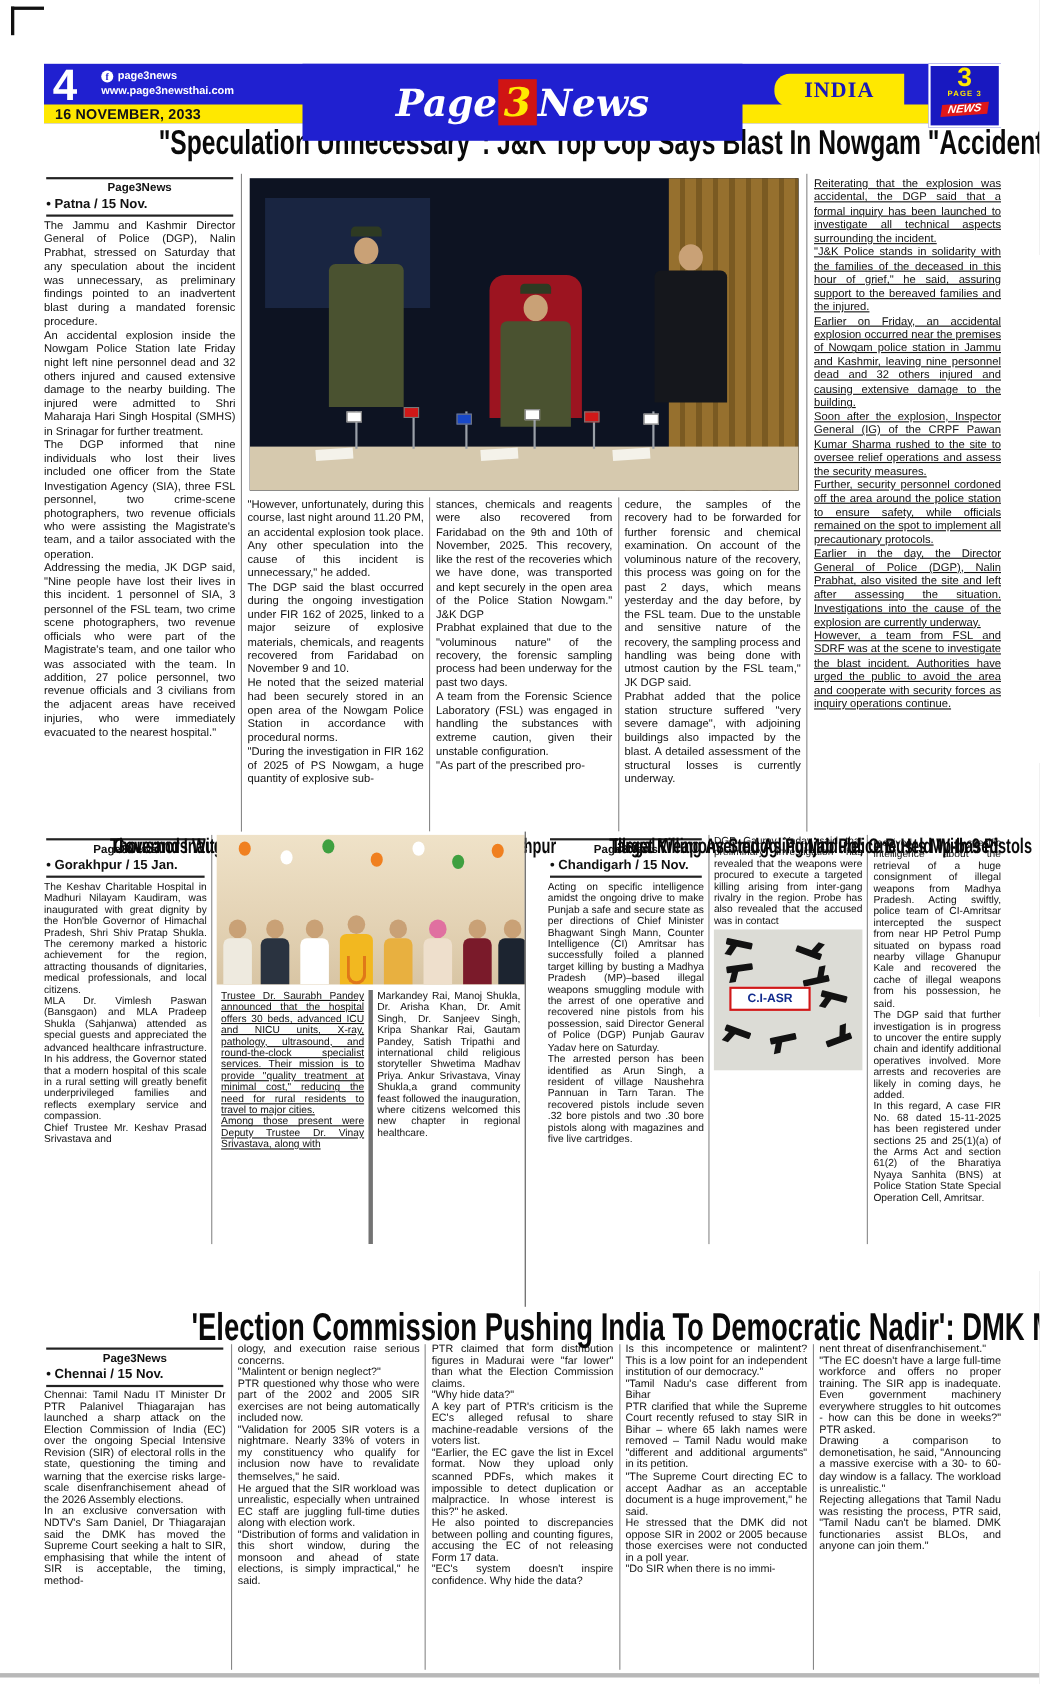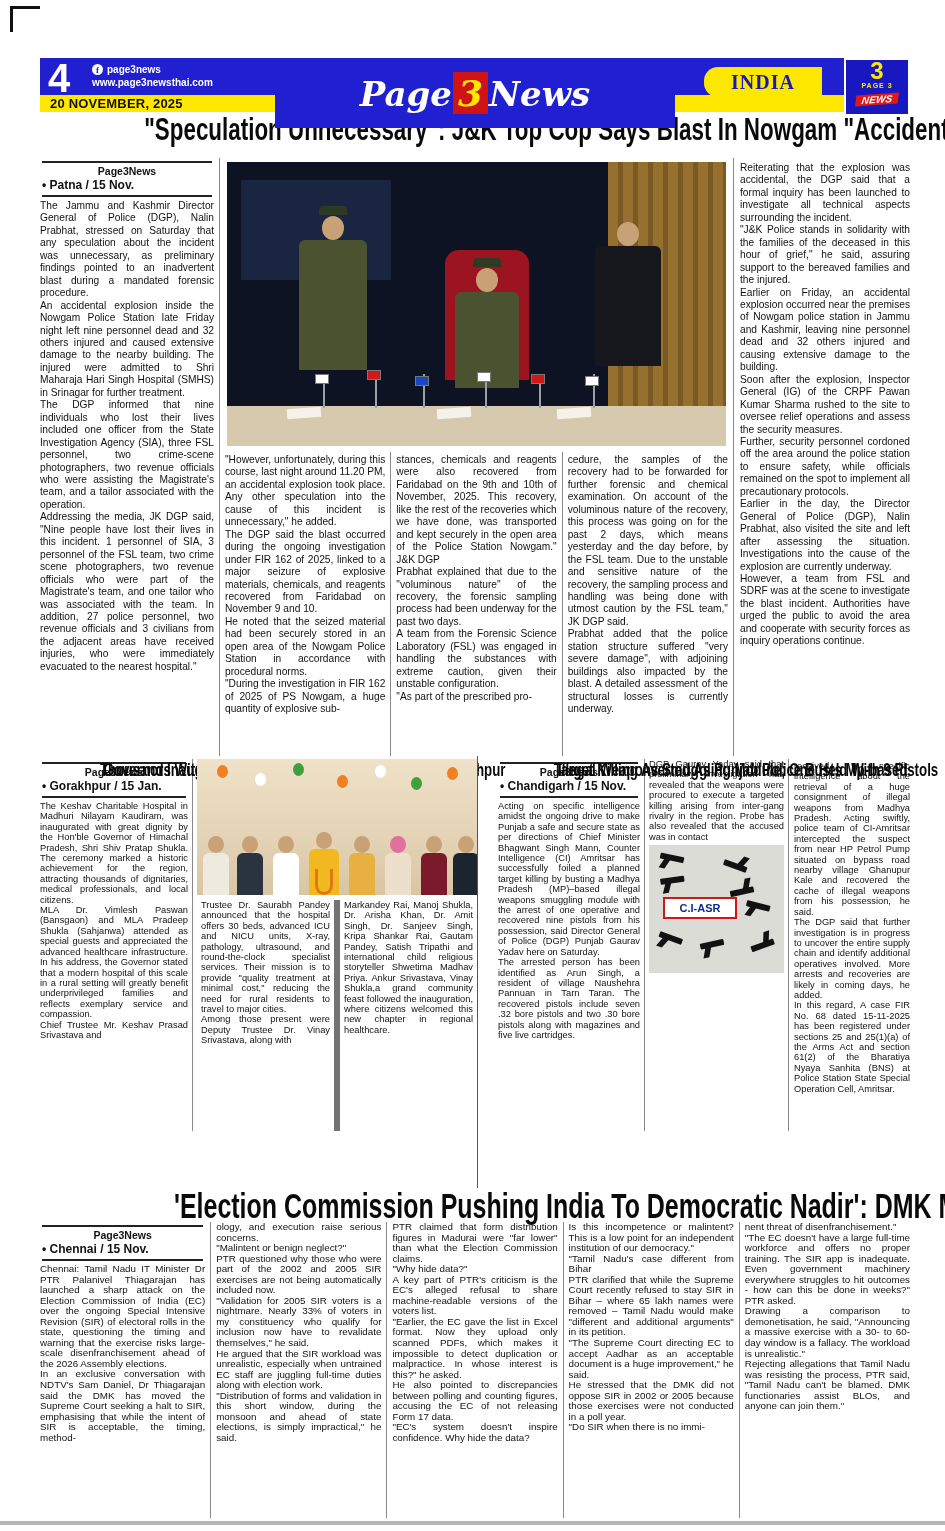--- a/index.html
+++ b/index.html
@@ -57,21 +57,21 @@
   .a4txt { font-size:9.8px; line-height:10.55px; }
 
   
   .art1 { position:absolute; left:40px; top:158px; width:870px; height:598px; display:flex; }
   .a1col1 { width:180px; border-right:1px solid #888; padding:0 5px 0 0; }
   .a1center { width:514px; border-right:1px solid #888; display:flex; flex-direction:column; }
   .photo1 { height:284px; margin:4px 7px 6px 7px; position:relative; overflow:hidden; background:#0d1322; }
   .a1cols { flex:1; display:flex; overflow:hidden; }
   .a1c { flex:1; padding:2px 5px 0 5px; border-right:1px solid #888; }
   .a1c:last-child { border-right:none; }
-  .a1col5 { flex:1; padding:4px 0 0 6px; }
+  .a1col5 { flex:1; padding:4px 0 0 6px;text-decoration:underline; }
 
   
   .p1wood { position:absolute; right:0; top:0; width:118px; height:100%;
             background:repeating-linear-gradient(90deg,#96702e 0 10px,#7a5a22 10px 15px); }
   .p1screen { position:absolute; left:14px; top:18px; width:150px; height:100px; background:#1d2a4a; opacity:.8; }
   .person { position:absolute; }
   .head { width:22px; height:24px; border-radius:50%; background:#c9a176; margin:0 auto; }
   .cap { width:28px; height:9px; background:#2e3a22; border-radius:4px 4px 0 0; margin:0 auto 1px auto; }
   .torso { border-radius:6px 6px 0 0; margin:0 auto; }
   .olive { background:#4a5230; }
@@ -86,21 +86,21 @@
   .art2 { position:absolute; left:40px; top:756px; width:437px; height:432px; }
   .art3 { position:absolute; left:477px; top:756px; width:433px; height:432px; border-left:1px solid #555; padding-left:20px; }
   .h2line { text-align:center; }
   .art2-body { display:flex; height:372px; margin-top:3px; }
   .a2col1 { width:153px; border-right:1px solid #888; padding-right:4px; }
   .a2right { flex:1; display:flex; flex-direction:column; padding-left:4px; }
   .photo2 { height:136px; margin-bottom:5px; position:relative; overflow:hidden;
             background:linear-gradient(180deg,#efe2c8 0%,#e3d2b4 60%,#d8c5a4 100%); }
   .a2cols { flex:1; display:flex; overflow:hidden; }
   .a2c { flex:1; padding:0 4px; }
-  .a2c:first-child { border-right:6px solid #737373; }
+  .a2c:first-child { border-right:4px solid #737373;text-decoration:underline; }
   .art3-body { display:flex; height:372px; margin-top:3px; }
   .a3col1 { width:147px; border-right:1px solid #888; padding-right:4px; }
   .a3col2 { width:144px; border-right:1px solid #888; padding:0 4px; display:flex; flex-direction:column; }
   .a3col3 { flex:1; padding:2px 0 0 5px; }
   .photo3 { height:128px; margin:3px 0; position:relative; background:#dcdcd6; overflow:hidden; }
   .sign { position:absolute; left:14px; top:52px; width:74px; height:22px; background:#fff; border:2px solid #d01818;
           display:flex; align-items:center; justify-content:center; font-weight:bold; font-size:11px; color:#102a8c; }
   .pistol { position:absolute; width:26px; height:16px; }
   .pistol .slide { position:absolute; left:0; top:0; width:24px; height:6px; background:#121212; border-radius:1px; }
   .pistol .grip { position:absolute; left:3px; top:4px; width:6px; height:11px; background:#121212; transform:skewX(-22deg); }
@@ -130,21 +130,21 @@
   <div class="masthead">
     <div class="mast-yellow"></div>
     <div class="page-num">4</div>
     <div class="mast-left">
       <div class="row">
         <span class="fb">f</span>
         <span class="handle">page3news</span>
       </div>
       <div class="site">www.page3newsthai.com</div>
     </div>
-    <div class="mast-date">20 NOVEMBER, 2025</div>
+    <div class="mast-date">16 NOVEMBER, 2033</div>
     <div class="logo-panel">
       <div class="logo"><span>Page</span><span class="three">3</span><span>News</span></div>
     </div>
     <div class="india-tab">
       <span>INDIA</span>
     </div>
     <div class="brandbox">
       <div class="b3">3</div>
       <div class="bp">PAGE 3</div>
       <div class="bn">NEWS</div>

